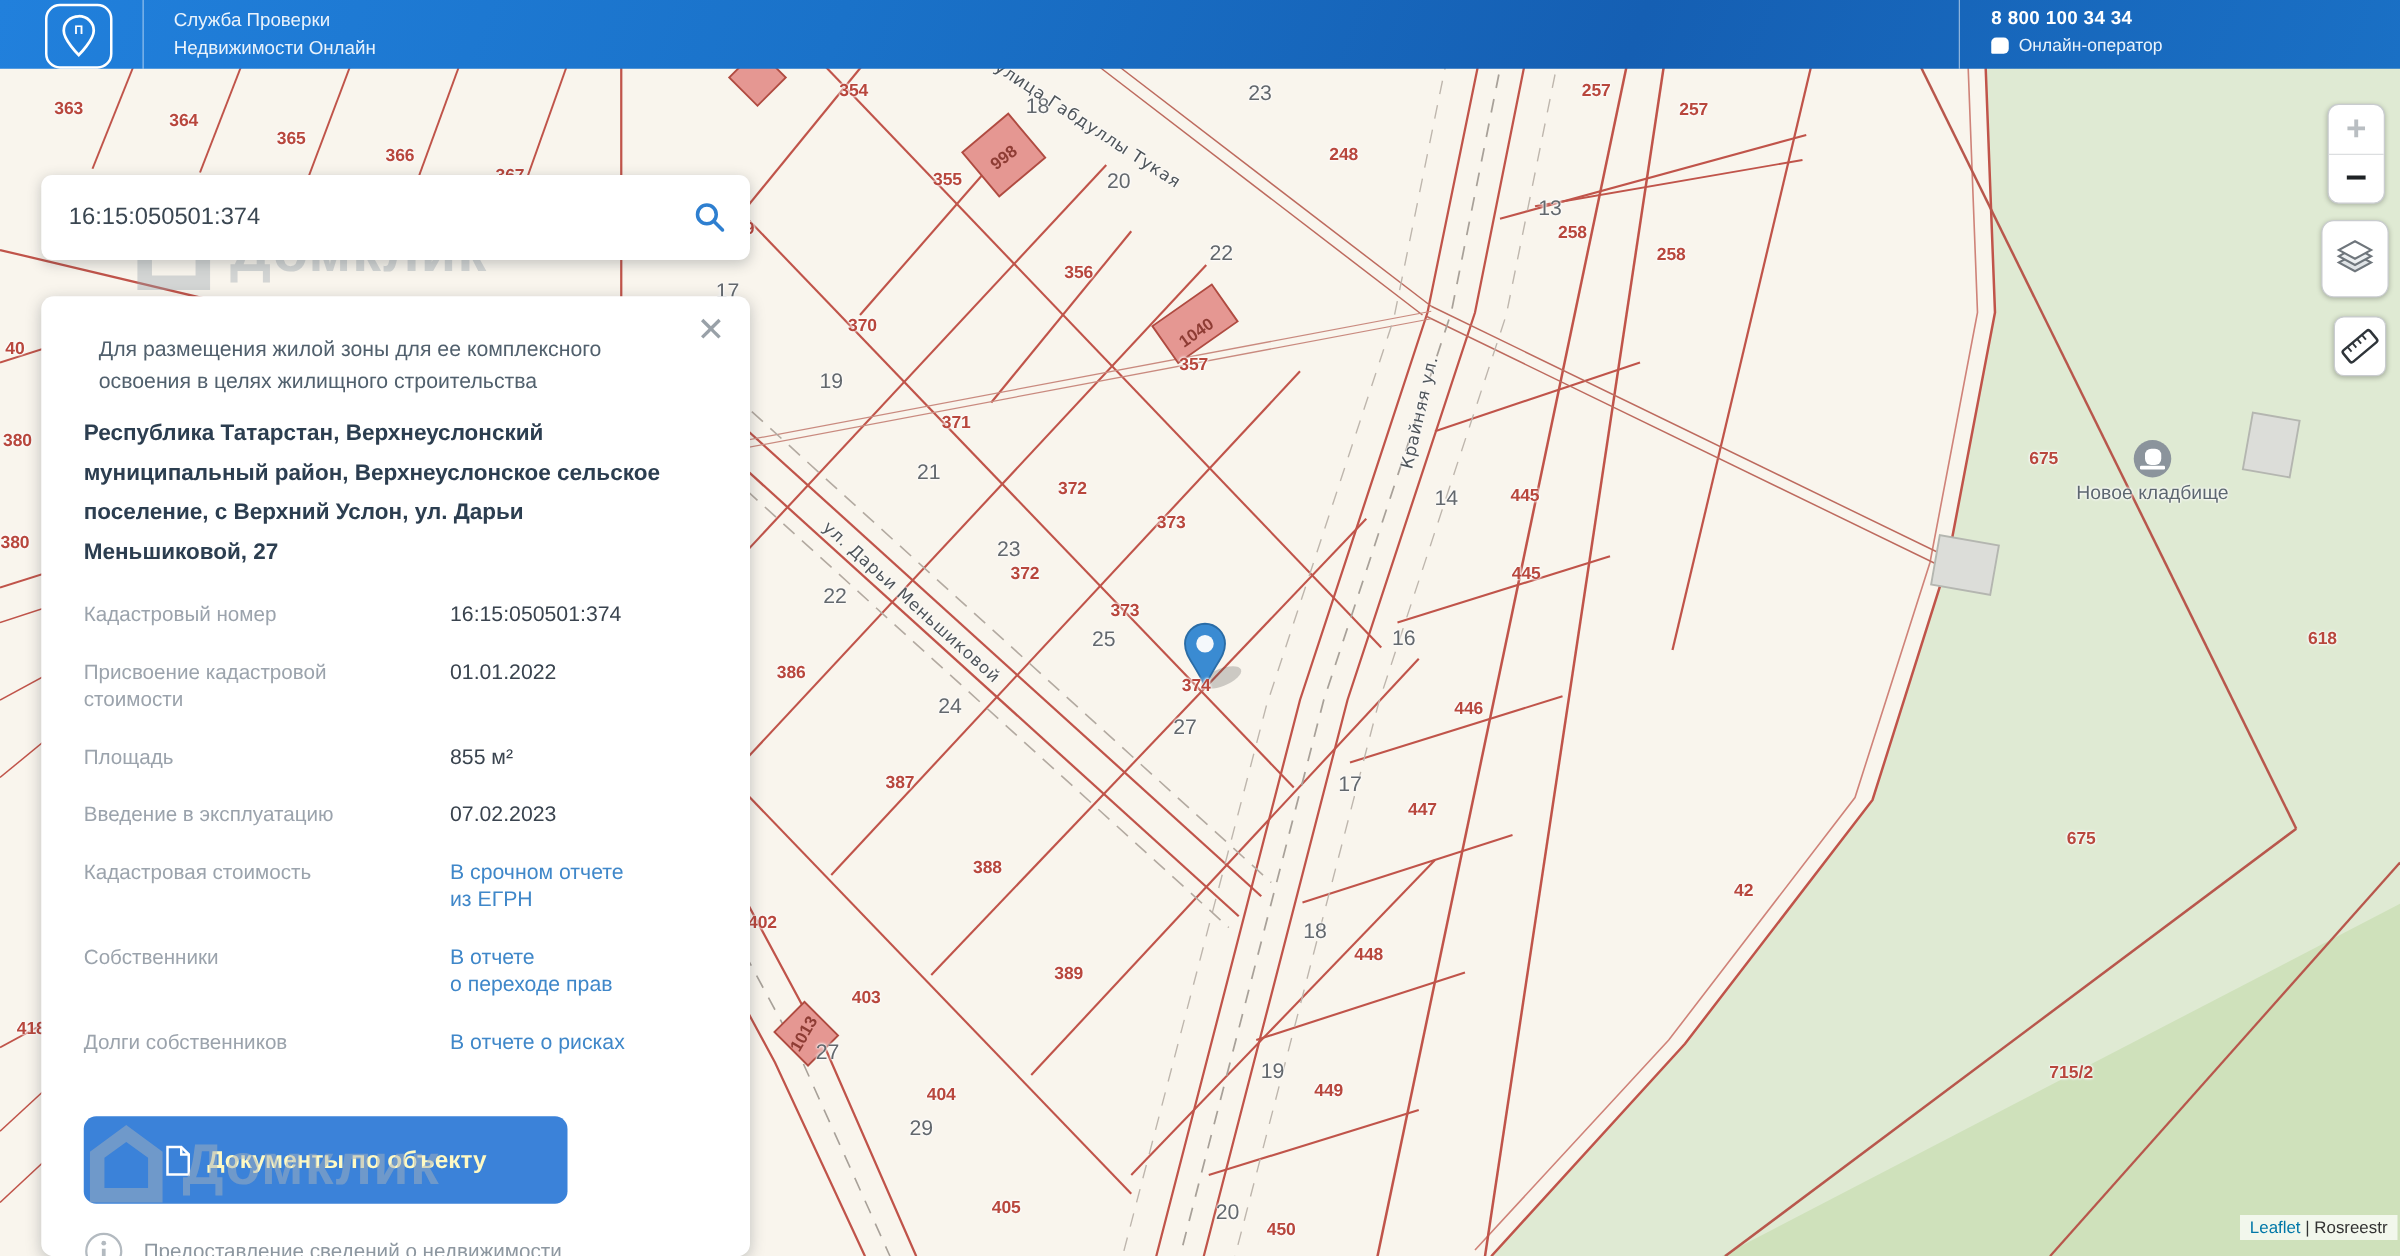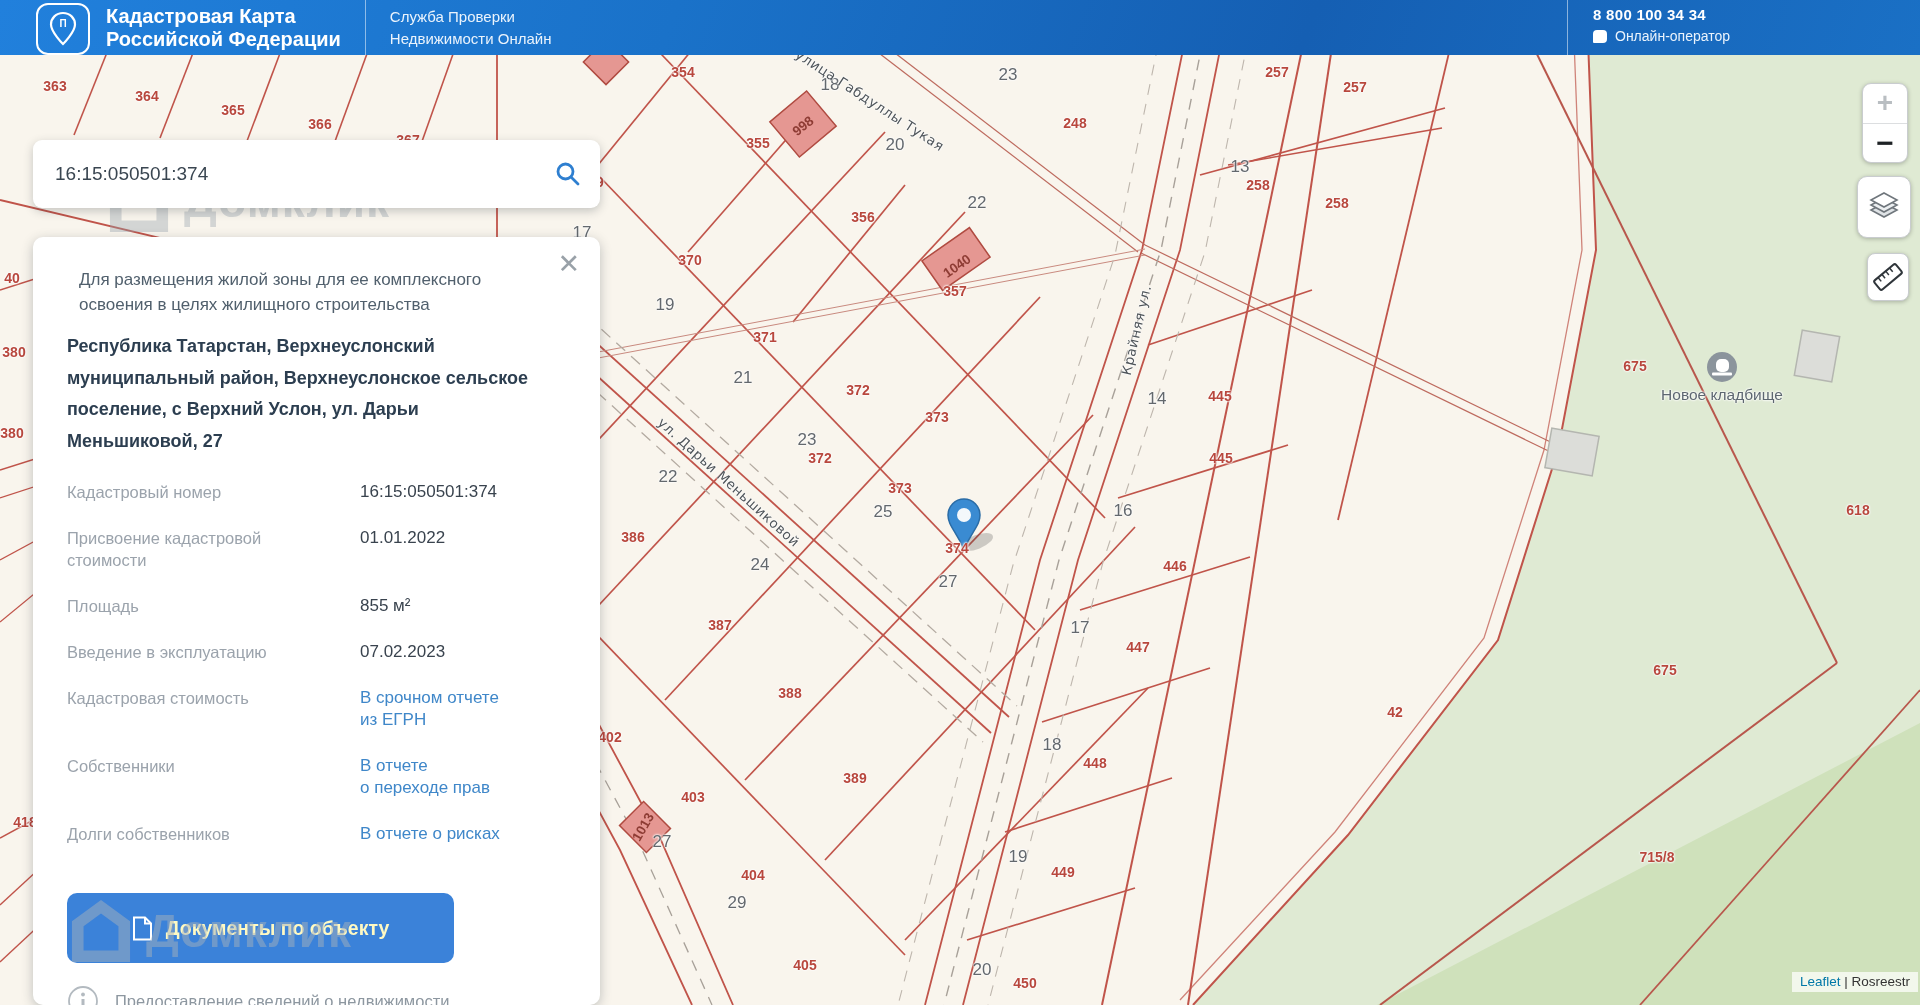--- a/index.html
+++ b/index.html
@@ -229,21 +229,21 @@
       <span class="ml red" style="left: 1095px; top: 763px; transform: translate(-50%, -50%);">448</span>
       <span class="ml red" style="left: 1063px; top: 872px; transform: translate(-50%, -50%);">449</span>
       <span class="ml red" style="left: 1025px; top: 983px; transform: translate(-50%, -50%);">450</span>
       <span class="ml red" style="left: 12px; top: 278px; transform: translate(-50%, -50%);">40</span>
       <span class="ml red" style="left: 14px; top: 352px; transform: translate(-50%, -50%);">380</span>
       <span class="ml red" style="left: 12px; top: 433px; transform: translate(-50%, -50%);">380</span>
       <span class="ml red" style="left: 25px; top: 822px; transform: translate(-50%, -50%);">418</span>
       <span class="ml red" style="left: 1635px; top: 366px; transform: translate(-50%, -50%);">675</span>
       <span class="ml red" style="left: 1858px; top: 510px; transform: translate(-50%, -50%);">618</span>
       <span class="ml red" style="left: 1665px; top: 670px; transform: translate(-50%, -50%);">675</span>
-      <span class="ml red" style="left: 1657px; top: 857px; transform: translate(-50%, -50%);">715/8</span>
+      <span class="ml red" style="left: 1657px; top: 857px; transform: translate(-50%, -50%);">715/2</span>
       <span class="ml red" style="left: 1395px; top: 712px; transform: translate(-50%, -50%);">42</span>
       <span class="ml gray" style="left: 830px; top: 85px; transform: translate(-50%, -50%);">18</span>
       <span class="ml gray" style="left: 895px; top: 145px; transform: translate(-50%, -50%);">20</span>
       <span class="ml gray" style="left: 977px; top: 203px; transform: translate(-50%, -50%);">22</span>
       <span class="ml gray" style="left: 1008px; top: 75px; transform: translate(-50%, -50%);">23</span>
       <span class="ml gray" style="left: 582px; top: 233px; transform: translate(-50%, -50%);">17</span>
       <span class="ml gray" style="left: 665px; top: 305px; transform: translate(-50%, -50%);">19</span>
       <span class="ml gray" style="left: 743px; top: 378px; transform: translate(-50%, -50%);">21</span>
       <span class="ml gray" style="left: 807px; top: 440px; transform: translate(-50%, -50%);">23</span>
       <span class="ml gray" style="left: 883px; top: 512px; transform: translate(-50%, -50%);">25</span>
@@ -270,24 +270,20 @@
       <span class="ml poi" style="left: 1722px; top: 395px; transform: translate(-50%, -50%);">Новое кладбище</span>
     </div>
 
   <div class="hdr">
     <div class="logo-box">
       <svg width="30" height="36" viewBox="0 0 30 36">
         <path d="M15,2 C8,2 3,7.2 3,13.5 C3,21 15,33 15,33 C15,33 27,21 27,13.5 C27,7.2 22,2 15,2 Z" fill="none" stroke="#fff" stroke-width="2.2"></path>
         <text x="15" y="16" text-anchor="middle" fill="#fff" font-size="10" font-weight="bold" font-family="Liberation Sans, sans-serif">П</text>
       </svg>
     </div>
-    <div class="hdr-title">
-      <div>Кадастровая Карта</div>
-      <div>Российской Федерации</div>
-    </div>
     <div class="hdr-div"></div>
     <div class="hdr-menu">
       <div>Служба Проверки</div>
       <div>Недвижимости Онлайн</div>
     </div>
     <div class="hdr-right">
       <div class="vdiv"></div>
       <div class="hdr-contact">
         <div class="hdr-phone">8 800 100 34 34</div>
         <div class="hdr-oper">

